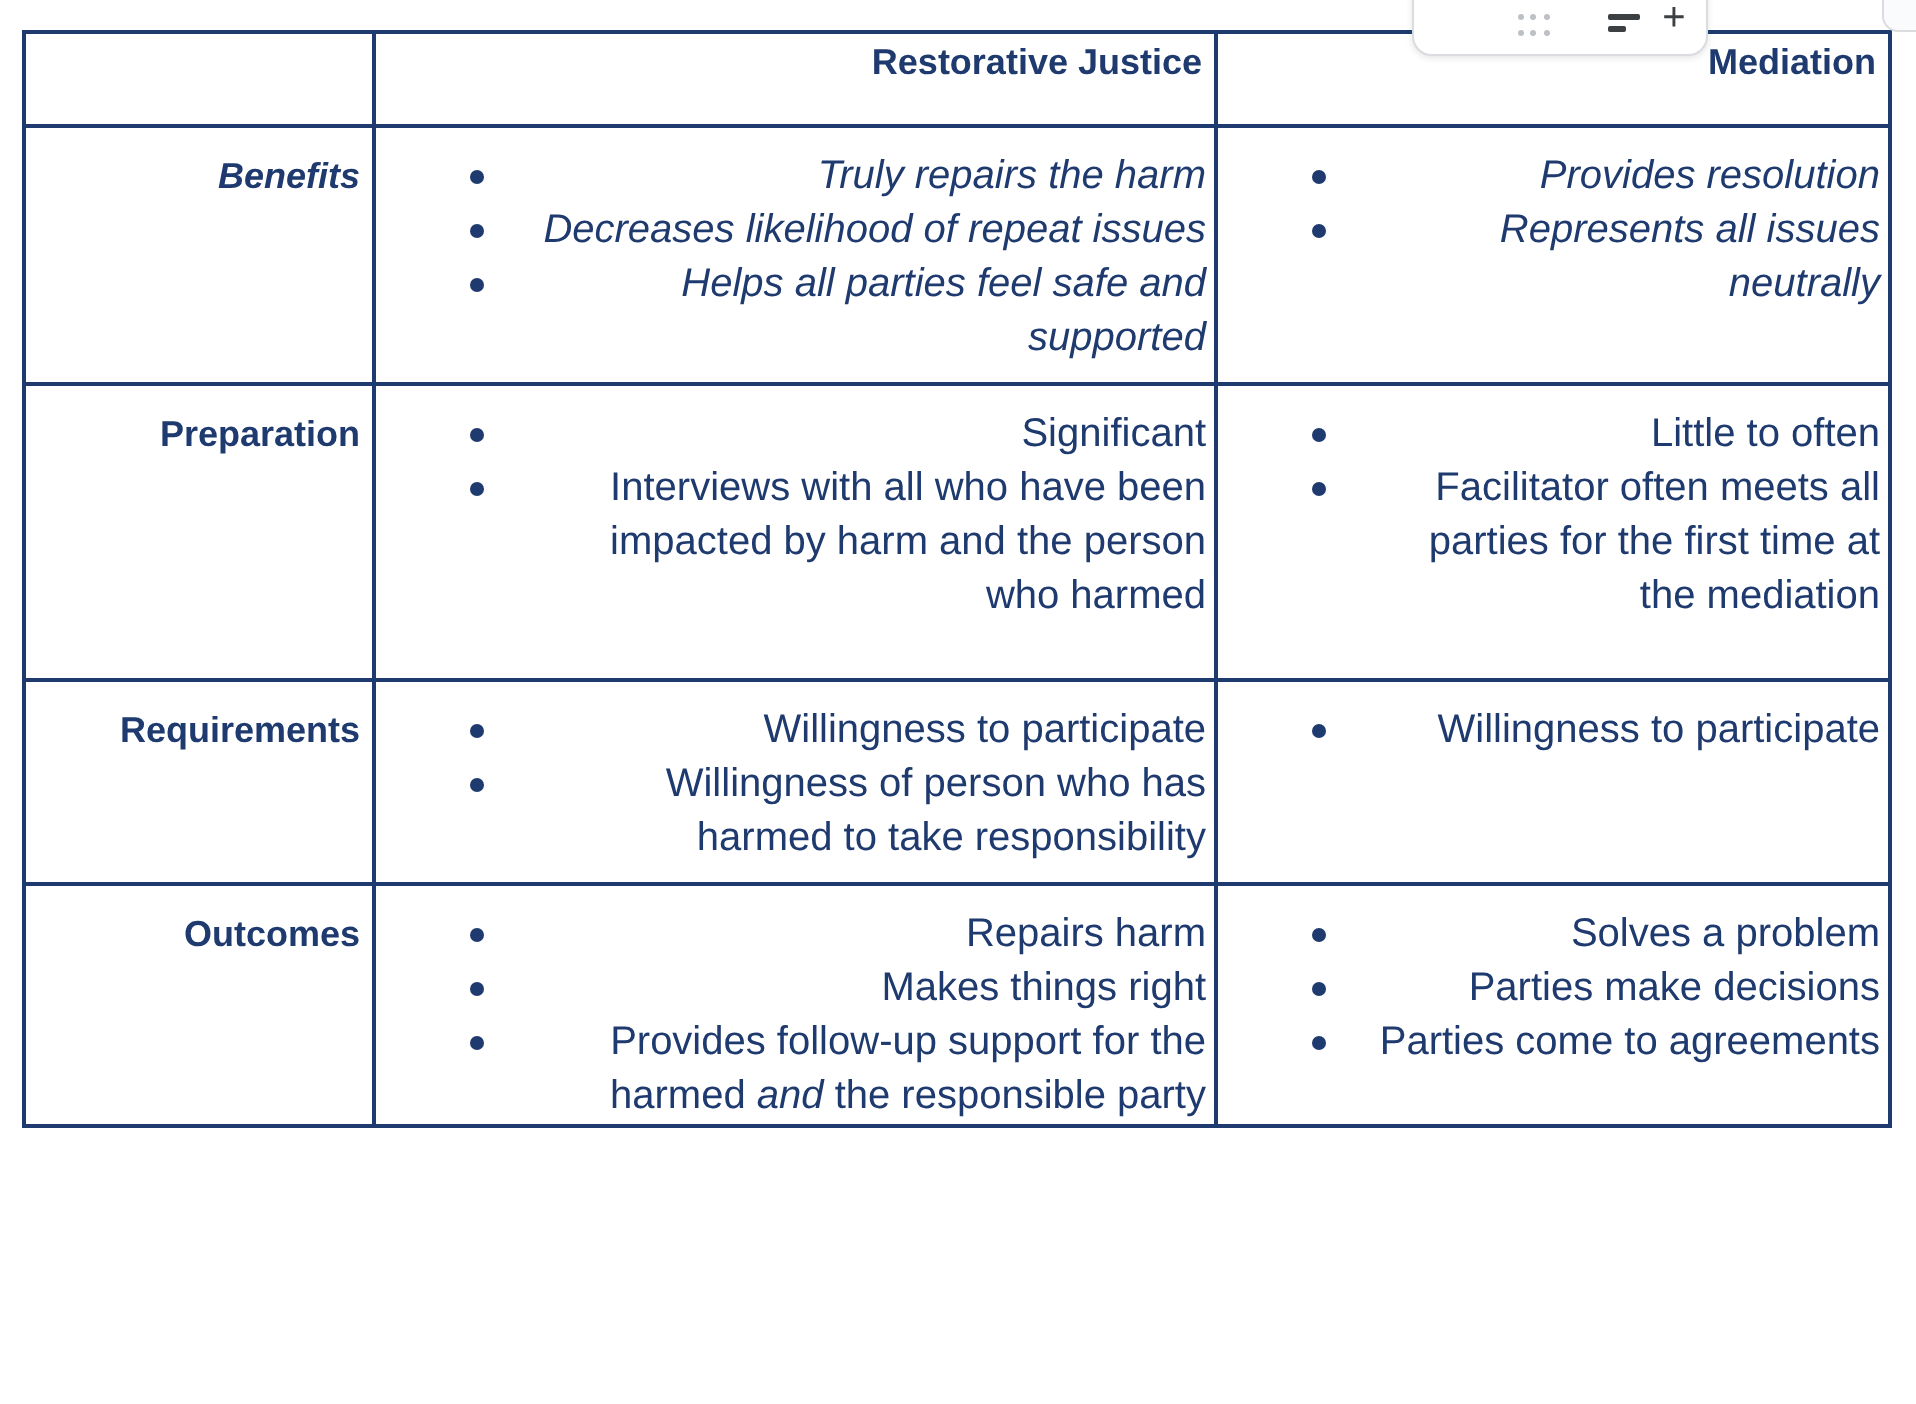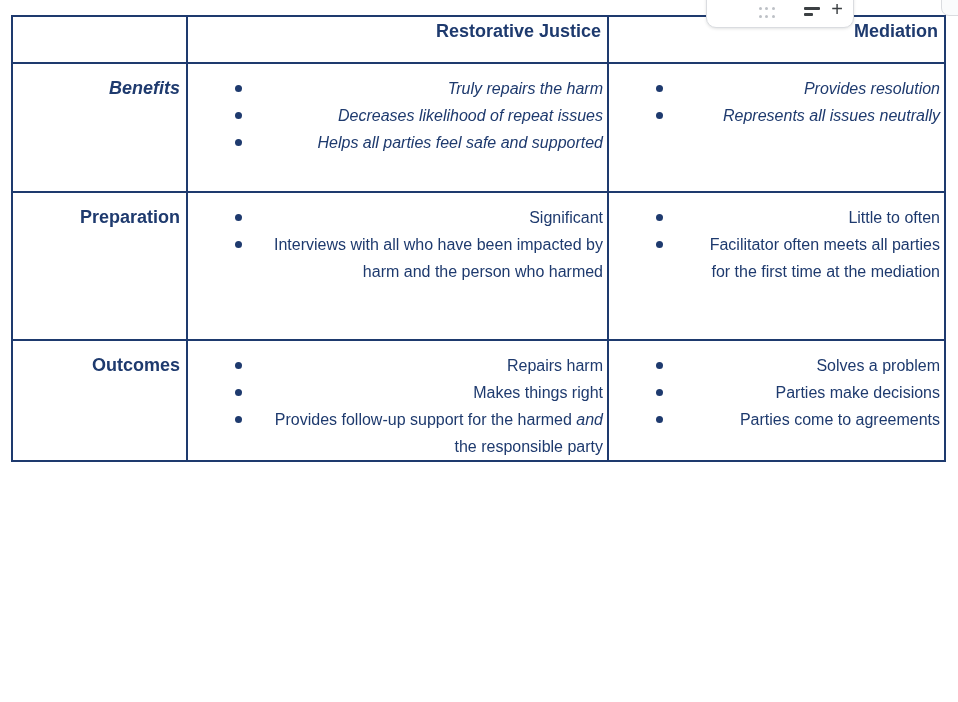--- a/index.html
+++ b/index.html
@@ -33,21 +33,21 @@
   tbody th.rowlabel{
     font-size:18px;font-weight:bold;
     padding:11px 6px 0 11px;line-height:27px;
   }
   tbody td{padding:11px 4px 0 0;}
   tbody tr:nth-child(1){height:129px;font-style:italic;}
   tbody tr:nth-child(2){height:148px;}
   tbody tr:nth-child(3){height:102px;}
   tbody tr:nth-child(4){height:104px;}
   tbody tr:nth-child(5){height:100px;}
-  ul.blist{list-style:none;font-size:16px;line-height:27px;}
+  ul.blist{list-style:none;font-size:20px;line-height:27px;}
   ul.blist li{position:relative;padding-left:78px;}
   ul.blist li::before{
     content:"";position:absolute;left:47px;top:10px;
     width:7px;height:7px;border-radius:50%;background:var(--accent);
   }
   ul.blist em{font-style:italic;}
 
   
   .toolbar{
     position:absolute;left:706px;top:-14px;width:148px;height:42px;
@@ -127,20 +127,34 @@
             </ul>
           </td>
           <td>
             <ul class="blist">
               <li>Little to often</li>
               <li>Facilitator often meets all parties for the first time at the mediation</li>
             </ul>
           </td>
         </tr>
         <tr>
+          <th class="rowlabel">Requirements</th>
+          <td>
+            <ul class="blist">
+              <li>Willingness to participate</li>
+              <li>Willingness of person who has harmed to take responsibility</li>
+            </ul>
+          </td>
+          <td>
+            <ul class="blist">
+              <li>Willingness to participate</li>
+            </ul>
+          </td>
+        </tr>
+        <tr>
           <th class="rowlabel">Outcomes</th>
           <td>
             <ul class="blist">
               <li>Repairs harm</li>
               <li>Makes things right</li>
               <li>Provides follow-up support for the harmed <em>and</em> the responsible party</li>
             </ul>
           </td>
           <td>
             <ul class="blist">

